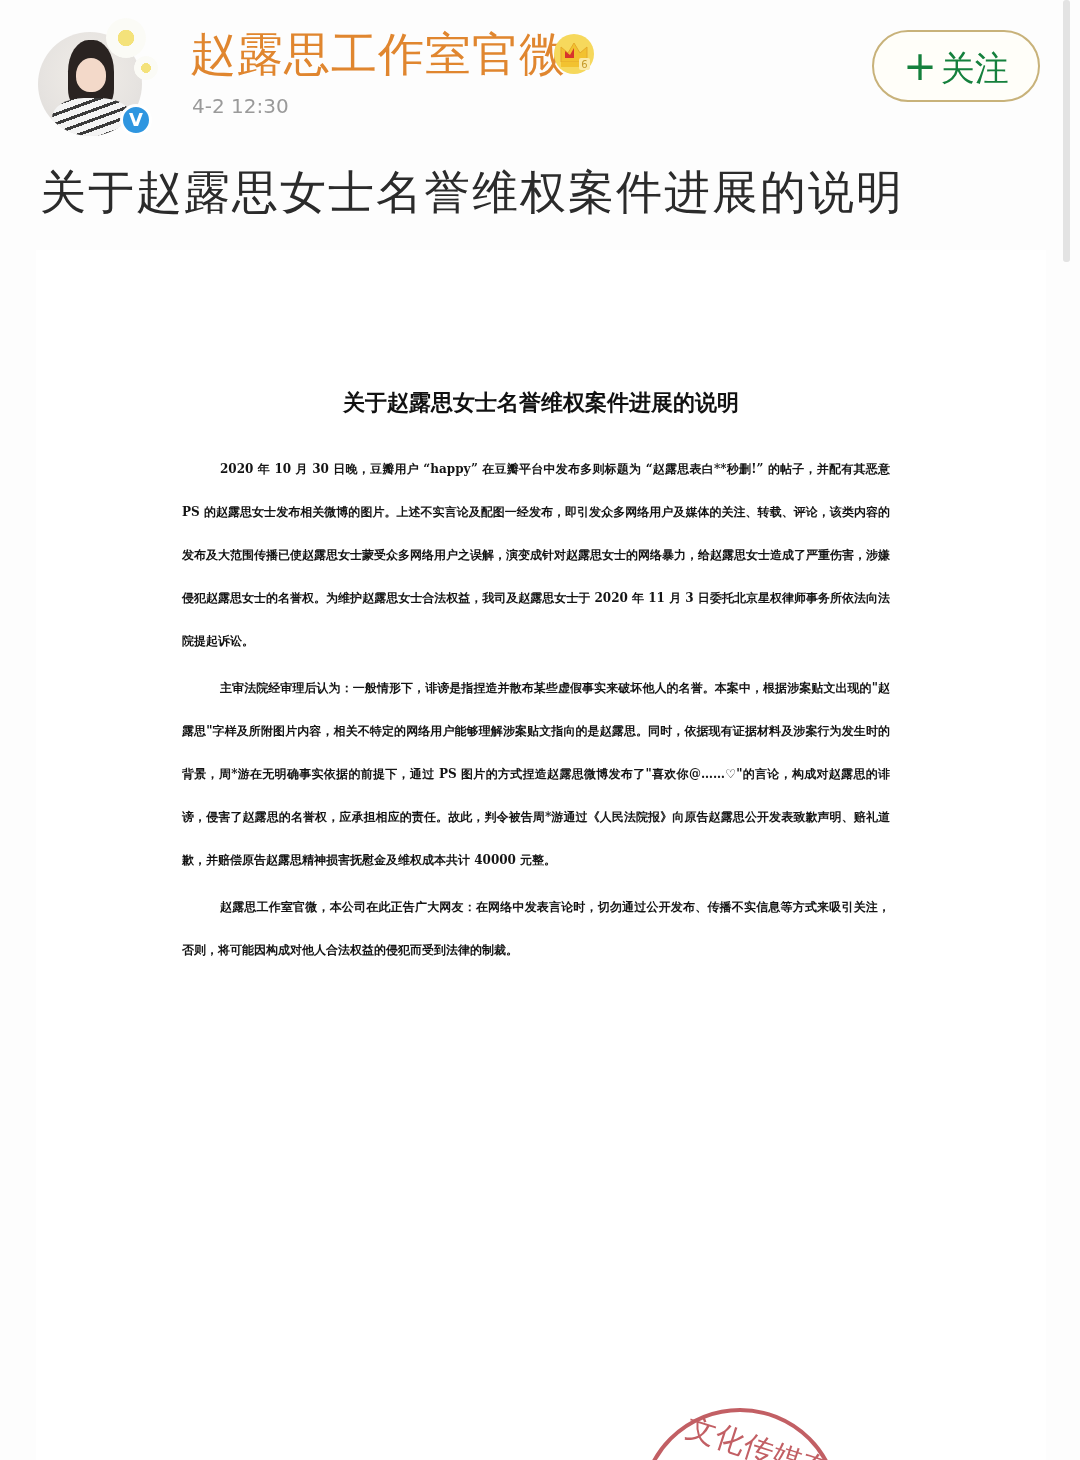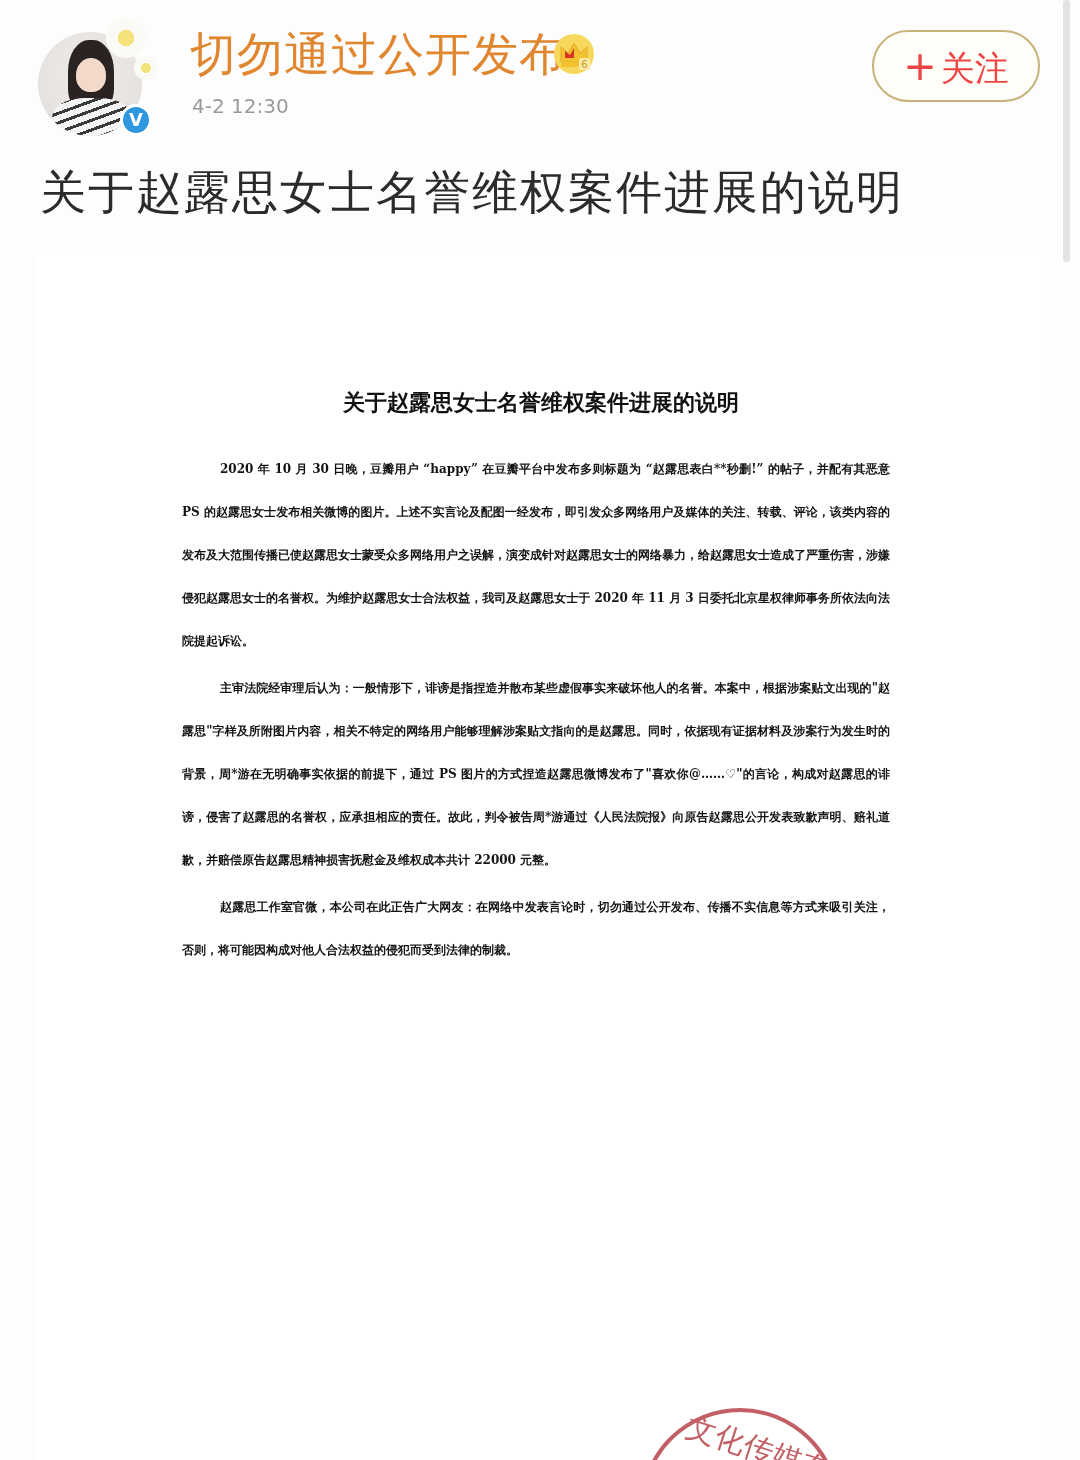--- a/index.html
+++ b/index.html
@@ -96,21 +96,21 @@
     white-space: nowrap;
   }
   .follow-button {
     position: absolute;
     left: 872px; top: 30px;
     width: 168px; height: 72px;
     border: 2px solid #c8b27a;
     border-radius: 36px;
     box-sizing: border-box;
     background: #fffef9;
-    color: #ef4444;
+    color: #15803d;
     font-size: 34px;
     line-height: 68px;
     text-align: center;
     white-space: nowrap;
     cursor: pointer;
   }
   .follow-button .plus {
     font-size: 40px;
     margin-right: 4px;
   }
@@ -189,21 +189,21 @@
     <div class="avatar">
       <div class="hair"></div>
       <div class="face"></div>
       <div class="shirt"></div>
     </div>
     <div class="flower f1"></div>
     <div class="flower f2"></div>
     <div class="verified-badge">V</div>
   </div>
 
-  <div class="account-name">切勿通过公开发布</div>
+  <div class="account-name">赵露思工作室官微</div>
 
   <svg class="vip-crown" viewBox="0 0 44 44">
     <circle cx="22" cy="22" r="20" fill="#f6d85c"></circle>
     <path d="M9 30 L9 15 L16 21 L22 11 L28 21 L35 15 L35 30 Z" fill="#f2c230" stroke="#e6a92a" stroke-width="1"></path>
     <path d="M13 26 L13 19 L18 23 L22 16 L22 26 Z" fill="#d8342c"></path>
     <rect x="9" y="30" width="26" height="5" fill="#f2c230"></rect>
     <rect x="27" y="26" width="11" height="12" rx="2" fill="#fbe9a6"></rect>
     <text x="32.5" y="36" font-size="10" text-anchor="middle" fill="#c59a2a" font-family="DejaVu Sans, sans-serif">6</text>
   </svg>
 
@@ -215,19 +215,19 @@
 </div>
 
 <div class="scrollbar"></div>
 
 <div class="post-title">关于赵露思女士名誉维权案件进展的说明</div>
 
 <div class="document">
   <div class="doc-title">关于赵露思女士名誉维权案件进展的说明</div>
   <div class="doc-body">
     <p>2020 年 10 月 30 日晚，豆瓣用户 “happy” 在豆瓣平台中发布多则标题为 “赵露思表白**秒删!” 的帖子，并配有其恶意 PS 的赵露思女士发布相关微博的图片。上述不实言论及配图一经发布，即引发众多网络用户及媒体的关注、转载、评论，该类内容的发布及大范围传播已使赵露思女士蒙受众多网络用户之误解，演变成针对赵露思女士的网络暴力，给赵露思女士造成了严重伤害，涉嫌侵犯赵露思女士的名誉权。为维护赵露思女士合法权益，我司及赵露思女士于 2020 年 11 月 3 日委托北京星权律师事务所依法向法院提起诉讼。</p>
-    <p>主审法院经审理后认为：一般情形下，诽谤是指捏造并散布某些虚假事实来破坏他人的名誉。本案中，根据涉案贴文出现的"赵露思"字样及所附图片内容，相关不特定的网络用户能够理解涉案贴文指向的是赵露思。同时，依据现有证据材料及涉案行为发生时的背景，周*游在无明确事实依据的前提下，通过 PS 图片的方式捏造赵露思微博发布了"喜欢你@……♡"的言论，构成对赵露思的诽谤，侵害了赵露思的名誉权，应承担相应的责任。故此，判令被告周*游通过《人民法院报》向原告赵露思公开发表致歉声明、赔礼道歉，并赔偿原告赵露思精神损害抚慰金及维权成本共计 22000 元整。</p>
+    <p>主审法院经审理后认为：一般情形下，诽谤是指捏造并散布某些虚假事实来破坏他人的名誉。本案中，根据涉案贴文出现的"赵露思"字样及所附图片内容，相关不特定的网络用户能够理解涉案贴文指向的是赵露思。同时，依据现有证据材料及涉案行为发生时的背景，周*游在无明确事实依据的前提下，通过 PS 图片的方式捏造赵露思微博发布了"喜欢你@……♡"的言论，构成对赵露思的诽谤，侵害了赵露思的名誉权，应承担相应的责任。故此，判令被告周*游通过《人民法院报》向原告赵露思公开发表致歉声明、赔礼道歉，并赔偿原告赵露思精神损害抚慰金及维权成本共计 40000 元整。</p>
     <p>赵露思工作室官微，本公司在此正告广大网友：在网络中发表言论时，切勿通过公开发布、传播不实信息等方式来吸引关注，否则，将可能因构成对他人合法权益的侵犯而受到法律的制裁。</p>
   </div>
   <div class="seal">
     <div class="seal-text">文化传媒有</div>
   </div>
 </div>
 
 </body></html>

